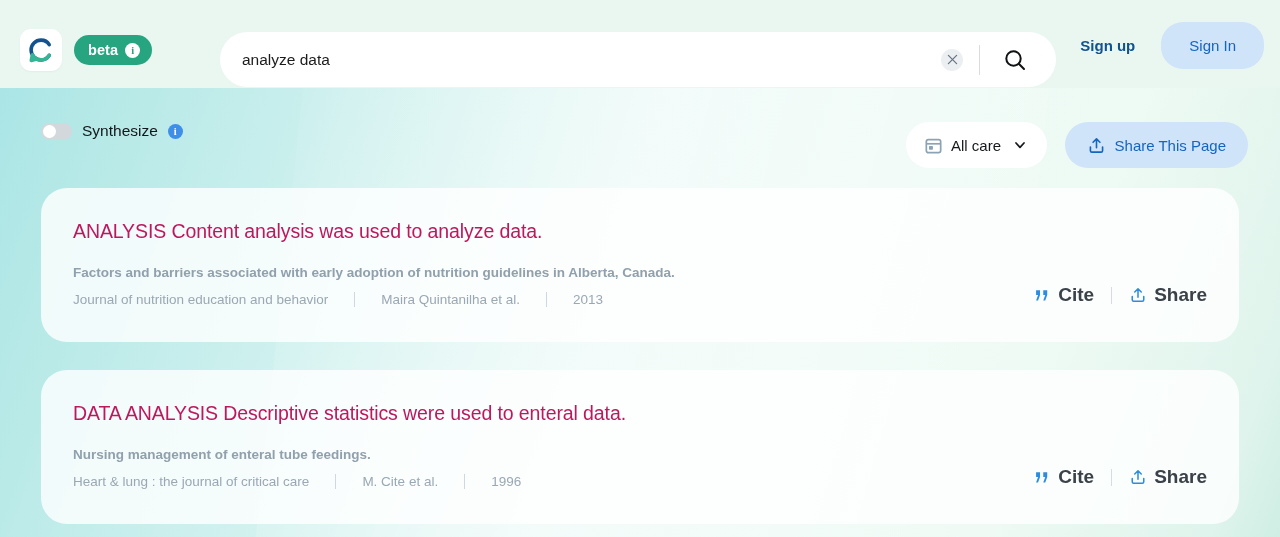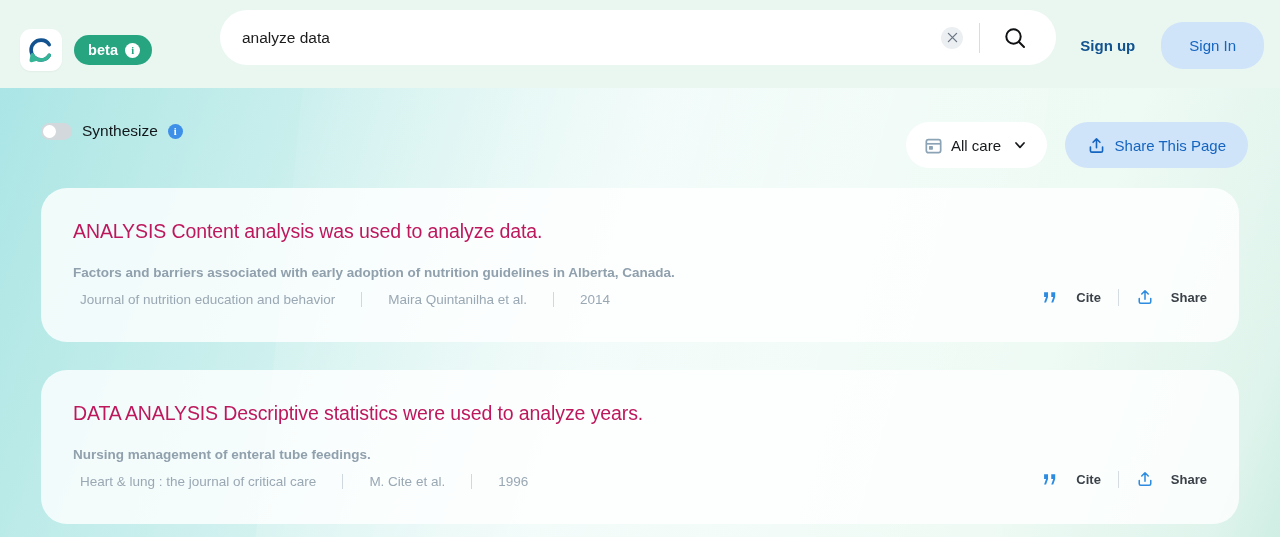--- a/index.html
+++ b/index.html
@@ -95,21 +95,21 @@
     font-family: "Liberation Serif", serif;
     flex: none;
   }
   .info-glyph.white { background: #ffffff; color: #27a480; }
   .info-glyph.blue  { background: #3e8fe8; color: #ffffff; }
 
   
   .search-wrap {
     position: absolute;
     left: 220px;
-    top: 10px;
+    top: 32px;
     width: 836px;
     height: 55px;
     background: #ffffff;
     border-radius: 28px;
     display: flex;
     align-items: center;
     padding: 0 22px 0 22px;
   }
   .search-input {
     flex: 1;
@@ -281,43 +281,42 @@
     font-weight: 700;
     color: #90a0ad;
     margin-bottom: 12px;
   }
   .card-meta {
     display: flex;
     align-items: center;
     font-size: 13.5px;
     color: #9aa8b4;
     gap: 12px;
-    margin-left: 7px;
   }
   .card-meta .sep {
     width: 1px;
     height: 15px;
     background: #cfd8de;
     margin: 0 14px;
     display: inline-block;
   }
 
   .card-actions {
     position: absolute;
     right: 32px;
     bottom: 36px;
     display: flex;
     align-items: center;
   }
   .act {
     display: flex;
     align-items: center;
-    gap: 17px;
-    cursor: pointer;
-    font-size: 13px;
+    gap: 7px;
+    cursor: pointer;
+    font-size: 19px;
     font-weight: 700;
     color: #3b4148;
   }
   .act-sep {
     width: 1px;
     height: 17px;
     background: #d6dde2;
     margin: 0 17px;
   }
 </style>
@@ -398,21 +397,21 @@
 <div class="results">
 
   <div class="card">
     <div class="card-title">ANALYSIS Content analysis was used to analyze data.</div>
     <div class="card-paper">Factors and barriers associated with early adoption of nutrition guidelines in Alberta, Canada.</div>
     <div class="card-meta">
       <span>Journal of nutrition education and behavior</span>
       <span class="sep"></span>
       <span>Maira Quintanilha et al.</span>
       <span class="sep"></span>
-      <span>2014</span>
+      <span>2013</span>
     </div>
     <div class="card-actions">
       <span class="act">
         <svg width="17" height="17" viewBox="0 0 18 18">
           <path d="M2.2 3.4 h4.2 v5.2 l-2.1 5.8 H2.2 l2.1 -5.8 H2.2 Z" fill="#2e8ce0"></path>
           <path d="M9.8 3.4 h4.2 v5.2 l-2.1 5.8 H9.8 l2.1 -5.8 H9.8 Z" fill="#2e8ce0"></path>
         </svg>
         <span>Cite</span>
       </span>
       <span class="act-sep"></span>
@@ -420,21 +419,21 @@
         <svg width="18" height="18" viewBox="0 0 20 20">
           <path d="M10 12.4 V3.2 M6.4 6.6 L10 3 L13.6 6.6" fill="none" stroke="#2e8ce0" stroke-width="1.7" stroke-linecap="round" stroke-linejoin="round"></path>
           <path d="M3.6 11.6 V15.4 a1.6 1.6 0 0 0 1.6 1.6 h9.6 a1.6 1.6 0 0 0 1.6 -1.6 V11.6" fill="none" stroke="#2e8ce0" stroke-width="1.7" stroke-linecap="round"></path>
         </svg>
         <span>Share</span>
       </span>
     </div>
   </div>
 
   <div class="card">
-    <div class="card-title">DATA ANALYSIS Descriptive statistics were used to analyze years.</div>
+    <div class="card-title">DATA ANALYSIS Descriptive statistics were used to enteral data.</div>
     <div class="card-paper">Nursing management of enteral tube feedings.</div>
     <div class="card-meta">
       <span>Heart &amp; lung : the journal of critical care</span>
       <span class="sep"></span>
       <span>M. Cite et al.</span>
       <span class="sep"></span>
       <span>1996</span>
     </div>
     <div class="card-actions">
       <span class="act">

